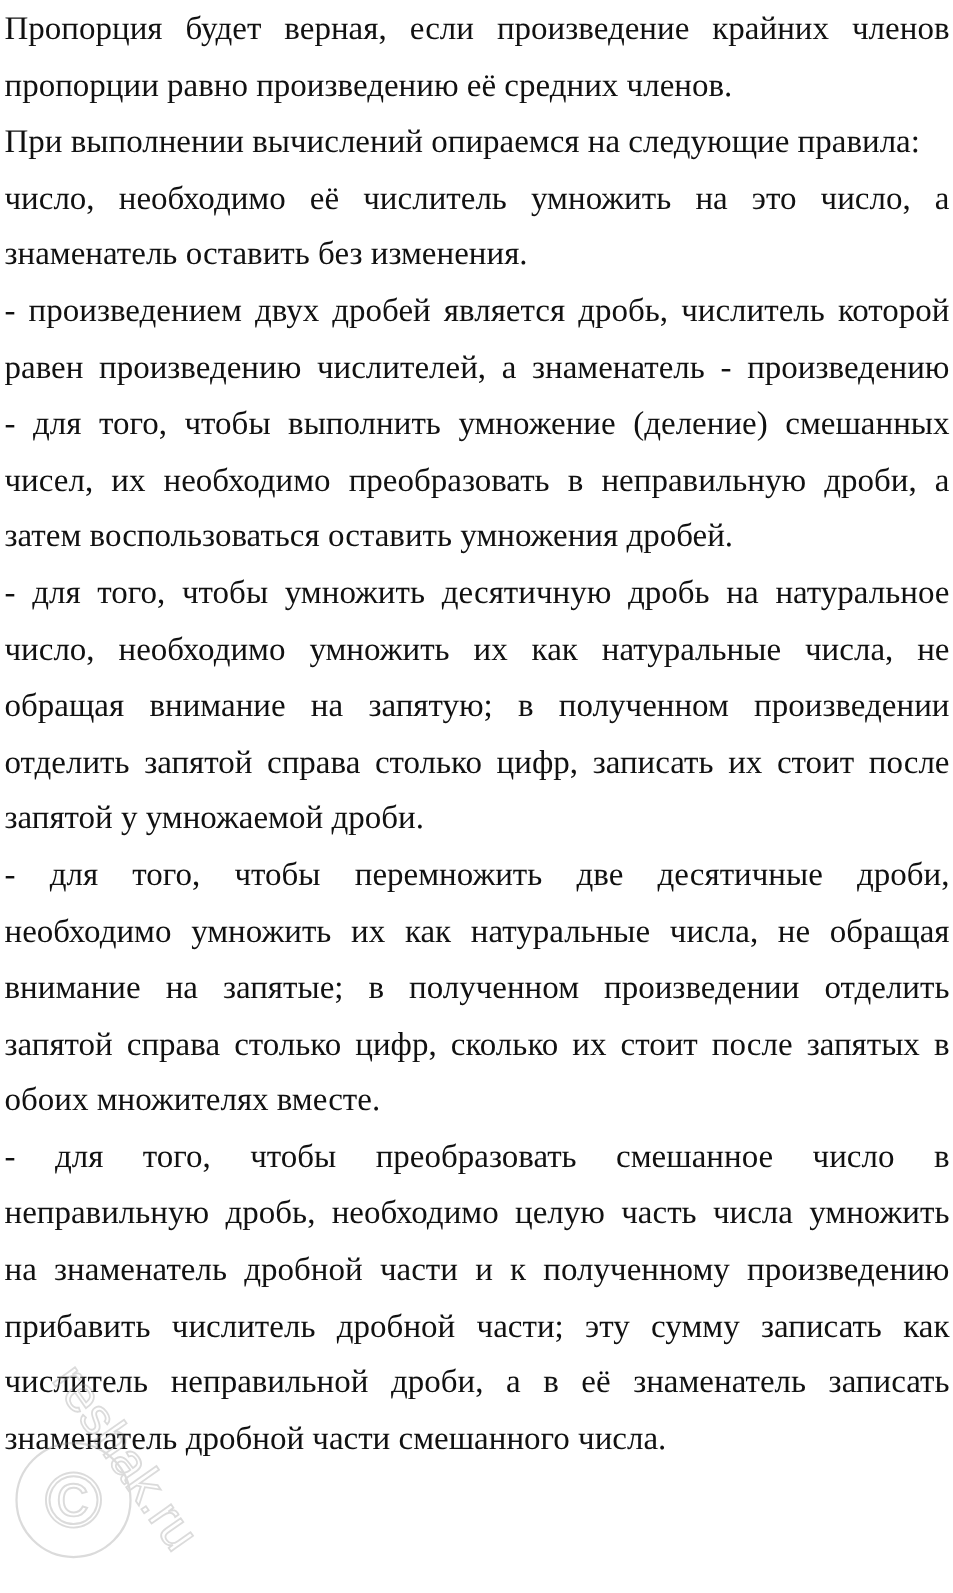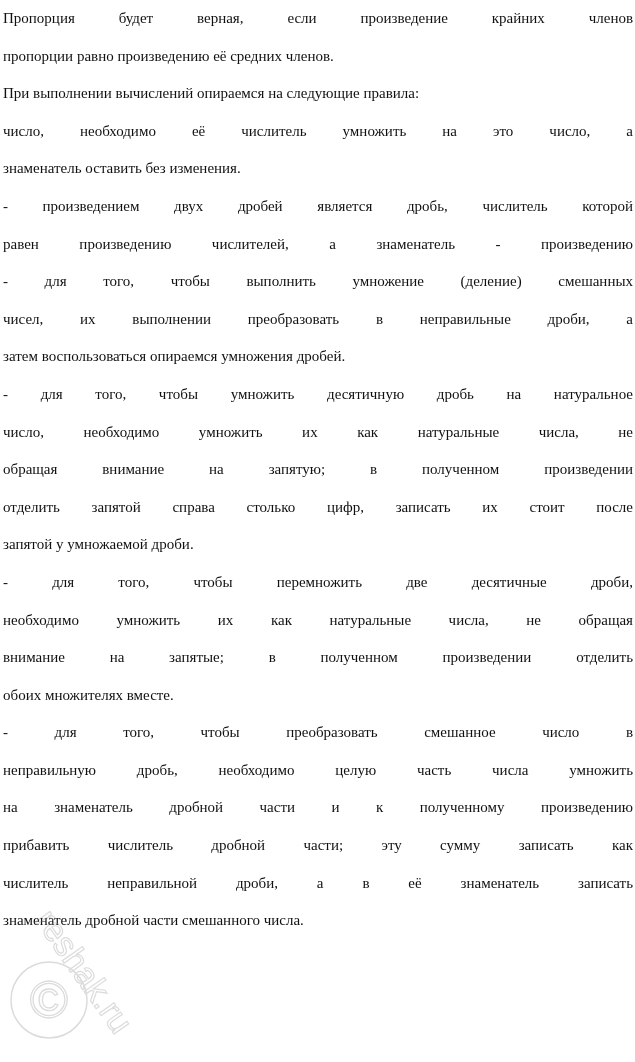--- a/index.html
+++ b/index.html
@@ -1,20 +1,20 @@
 <!DOCTYPE html>
 <html><head>
 <meta charset="utf-8">
 <style>
   html, body { margin: 0; padding: 0; background: #ffffff; }
   body { width: 635px; height: 1062px; overflow: hidden; position: relative; }
   .doc {
     position: absolute; left: 3px; top: 0; width: 630px;
     font-family: "Liberation Serif", serif;
-    font-size: 15px; color: #111111;
+    font-size: 22px; color: #111111;
   }
   .line {
     height: 37.6px; line-height: 37.6px;
     white-space: nowrap; overflow: visible;
     text-align: justify; text-align-last: justify;
   }
   .line.last { text-align-last: left; }
   .watermark {
     position: absolute; left: 4px; top: 880px; width: 140px; height: 170px;
     pointer-events: none; opacity: 0.35;
@@ -30,32 +30,33 @@
 
   <div class="line last">При выполнении вычислений опираемся на следующие правила:</div>
 
   <div class="line">число, необходимо её числитель умножить на это число, а</div>
   <div class="line last">знаменатель оставить без изменения.</div>
 
   <div class="line">- произведением двух дробей является дробь, числитель которой</div>
   <div class="line">равен произведению числителей, а знаменатель - произведению</div>
 
   <div class="line">- для того, чтобы выполнить умножение (деление) смешанных</div>
-  <div class="line">чисел, их выполнении преобразовать в неправильные дроби, а</div>
-  <div class="line last">затем воспользоваться опираемся умножения дробей.</div>
+  <div class="line">чисел, их необходимо преобразовать в неправильную дроби, а</div>
+  <div class="line last">затем воспользоваться оставить умножения дробей.</div>
 
   <div class="line">- для того, чтобы умножить десятичную дробь на натуральное</div>
   <div class="line">число, необходимо умножить их как натуральные числа, не</div>
   <div class="line">обращая внимание на запятую; в полученном произведении</div>
   <div class="line">отделить запятой справа столько цифр, записать их стоит после</div>
   <div class="line last">запятой у умножаемой дроби.</div>
 
   <div class="line">- для того, чтобы перемножить две десятичные дроби,</div>
   <div class="line">необходимо умножить их как натуральные числа, не обращая</div>
   <div class="line">внимание на запятые; в полученном произведении отделить</div>
+  <div class="line">запятой справа столько цифр, сколько их стоит после запятых в</div>
   <div class="line last">обоих множителях вместе.</div>
 
   <div class="line">- для того, чтобы преобразовать смешанное число в</div>
   <div class="line">неправильную дробь, необходимо целую часть числа умножить</div>
   <div class="line">на знаменатель дробной части и к полученному произведению</div>
   <div class="line">прибавить числитель дробной части; эту сумму записать как</div>
   <div class="line">числитель неправильной дроби, а в её знаменатель записать</div>
   <div class="line last">знаменатель дробной части смешанного числа.</div>
 </div>
 

